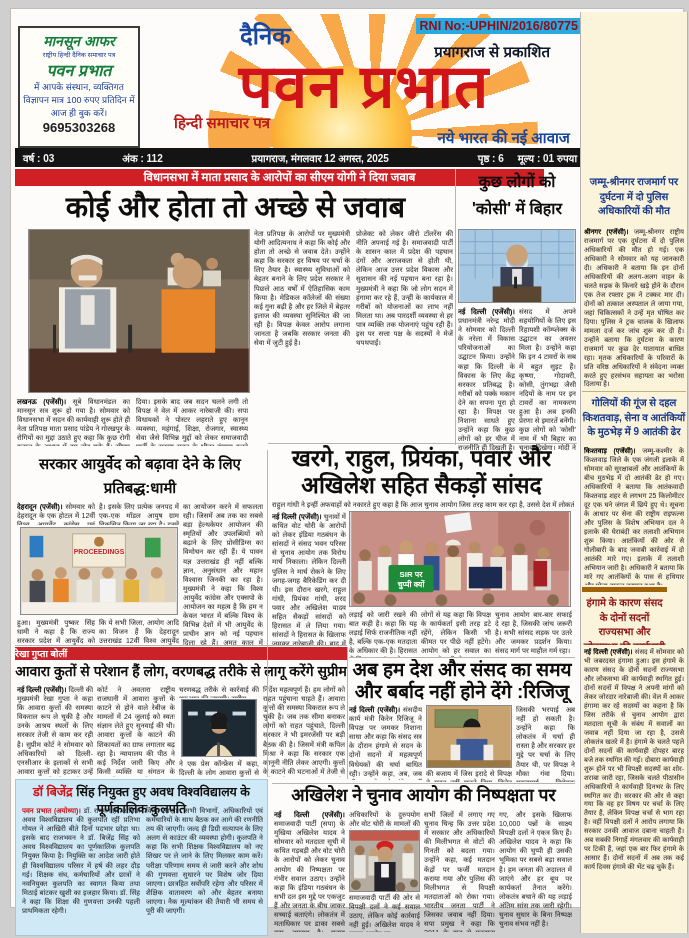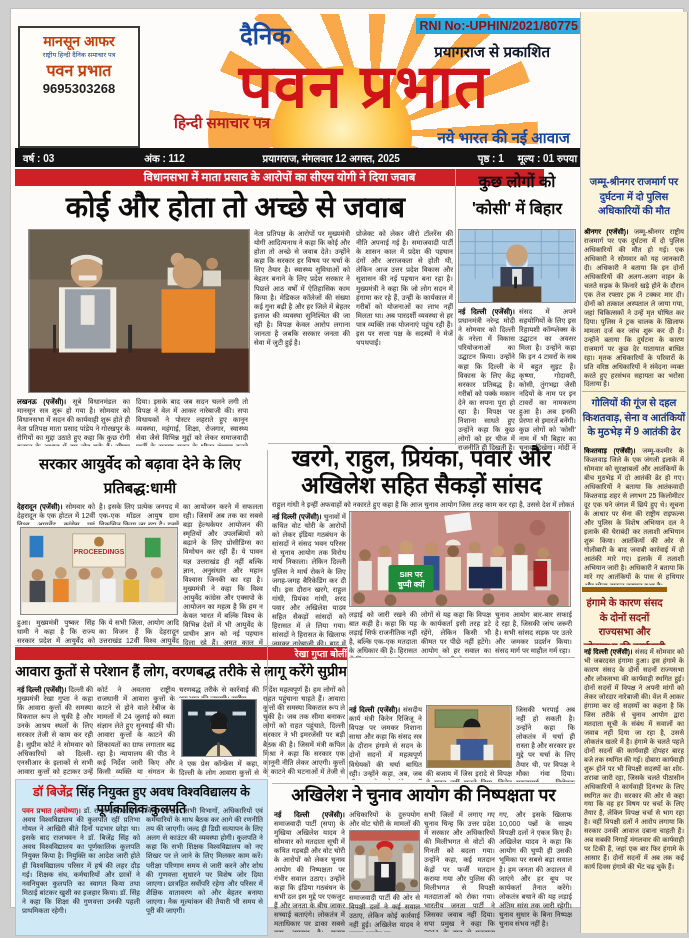--- a/index.html
+++ b/index.html
@@ -1,21 +1,21 @@
 <!DOCTYPE html>
 <html><head>
 <meta charset="utf-8">
 <style>
   html,body{margin:0;padding:0;background:#c9c9c9;}
   *{box-sizing:border-box;font-family:"Liberation Sans",sans-serif;}
   .stage{position:relative;width:689px;height:938px;background:#cfcfcf;overflow:hidden;}
   .paper{position:absolute;left:10px;top:8px;width:674px;height:900px;background:#fefcfa;border:1px solid #c0bdba;}
   
   .adbox{position:absolute;border:2px solid #3c3c3c;background:#fffdf8;text-align:center;padding:3px 2px;overflow:hidden;}
-  .adbox .red{color:#c2410c;font-weight:bold;}
+  .adbox .red{color:#15803d;font-weight:bold;font-style:italic;}
   .adbox .blue{color:#1b3f9a;}
   .masthead{position:absolute;overflow:hidden;}
   .sun{position:absolute;left:64px;top:-46px;width:330px;height:330px;border-radius:50%;
        background:repeating-conic-gradient(from -90deg at 50% 50%, rgba(247,148,29,.8) 0 8deg, rgba(255,255,255,0) 8deg 22deg);}
   .sun-core{position:absolute;left:128px;top:52px;width:140px;height:140px;border-radius:50%;
        background:radial-gradient(circle at 50% 45%, #fff3c0 0%, #fdc84a 48%, #f6921e 85%, #f07f0e 100%);}
   .mh-daily{position:absolute;left:96px;top:4px;font-size:24px;font-weight:bold;color:#17479e;}
   .mh-rni{position:absolute;right:2px;top:4px;background:#2aa9e1;color:#8f0f14;font-weight:bold;font-size:12.5px;padding:1px 4px;}
   .mh-pub{position:absolute;right:34px;top:27px;font-size:15px;font-weight:bold;color:#0f172a;}
   .mh-title{position:absolute;left:0;right:0;top:40px;text-align:center;font-size:60px;font-weight:bold;color:#d01318;letter-spacing:1px;line-height:1.1;}
@@ -23,21 +23,21 @@
   .mh-sub-r{position:absolute;right:14px;bottom:1px;font-size:15px;font-weight:bold;color:#17479e;}
   .datestrip{position:absolute;background:#141414;color:#f4f4f4;font-size:10px;font-weight:bold;display:flex;align-items:center;padding:0 8px;}
   .datestrip .ds{white-space:nowrap;}
   
   .banner{position:absolute;background:#d11f26;color:#fff;font-weight:bold;font-size:11.5px;text-align:center;line-height:17px;overflow:hidden;}
   .headline{position:absolute;font-weight:bold;color:#0d0d0d;text-align:center;overflow:hidden;}
   .col{position:absolute;font-size:7px;line-height:1.3;text-align:justify;color:#1d1d1d;overflow:hidden;word-break:break-word;}
   .byline{font-weight:bold;color:#000;}
   .photo{position:absolute;overflow:hidden;border:1px solid #8c8c8c;background:#ddd;}
   .photo svg{display:block;width:100%;height:100%;}
-  .redbar{position:absolute;background:#cb2128;color:#fff;font-weight:bold;font-size:9.5px;text-align:right;line-height:13px;}
+  .redbar{position:absolute;background:#cb2128;color:#fff;font-weight:bold;font-size:9.5px;text-align:left;line-height:13px;}
   .bluebox{position:absolute;background:#cfe9f7;border:1px solid #a3c9dd;overflow:hidden;}
   .bb-head{position:absolute;left:0;right:0;top:3px;text-align:center;font-weight:bold;font-size:12.5px;color:#101010;}
   .bb-head .lead{color:#cf1218;}
   .sidebar{position:absolute;background:#fbf3da;border-left:1px solid #b3b3b3;border-right:1px solid #b3b3b3;}
   .sb-head{position:absolute;font-weight:bold;font-size:10px;line-height:1.45;text-align:center;overflow:hidden;}
   .sb-head.navy{color:#1a3a8c;}
   .sb-head.maroon{color:#8c1515;}
   .sb-body{position:absolute;font-size:6.8px;line-height:1.32;text-align:justify;color:#23232d;overflow:hidden;}
   .vline{position:absolute;width:1px;background:#b5b5b5;}
   .hline{position:absolute;height:1px;background:#b5b5b5;}
@@ -45,46 +45,47 @@
 </head>
 <body>
 
 <div class="stage">
   <div class="paper"></div>
 
   <div class="adbox" style="left:18px;top:26px;width:122px;height:122px;">
     <div class="red" style="font-size:14px;">मानसून आफर</div>
     <div class="blue" style="font-size:6.5px;">राष्ट्रीय हिन्दी दैनिक समाचार पत्र</div>
     <div class="red" style="font-size:16px;font-weight:bold;">पवन प्रभात</div>
+    <div class="blue" style="font-size:9px;line-height:1.45;">में आपके संस्थान, व्यक्तिगत विज्ञापन मात्र 100 रुपए प्रतिदिन में आज ही बुक करें।</div>
     <div style="font-size:13px;font-weight:bold;color:#222;">9695303268</div>
   </div>
 
   <div class="masthead" style="left:144px;top:14px;width:440px;height:134px;">
     <div class="sun"></div>
     <div class="sun-core"></div>
     <div class="mh-daily">दैनिक</div>
-    <div class="mh-rni">RNI No:-UPHIN/2021/80775</div>
+    <div class="mh-rni">RNI No:-UPHIN/2016/80775</div>
     <div class="mh-pub">प्रयागराज से प्रकाशित</div>
     <div class="mh-title">पवन प्रभात</div>
     <div class="mh-sub-l">हिन्दी समाचार पत्र</div>
     <div class="mh-sub-r">नये भारत की नई आवाज</div>
   </div>
 
   <div class="adbox" style="left:588px;top:18px;width:100px;height:152px;border-color:#333;">
     <div class="red" style="font-size:15px;font-weight:bold;">पवन प्रभात</div>
     <div class="blue" style="font-size:7.3px;line-height:1.5;">प्रयागराज से प्रकाशित हिन्दी दैनिक समाचार पत्र के न्यूज पैक्स में स्टेट हेड, जिला ब्यूरो चीफ, तहसील, ब्लाक, ग्राम कस्बा स्तर पर रिपोर्टर, विज्ञापन प्रतिनिधि, कैमरामैन के लिए संपर्क करें</div>
     <div class="red" style="font-size:13px;font-weight:bold;">9695303268</div>
     <div class="red" style="font-size:6px;">Pawanprabhat2021@gmail.com</div>
   </div>
 
   <div class="datestrip" style="left:15px;top:148px;width:570px;height:19px;">
     <span class="ds">वर्ष : 03</span>
-    <span class="ds" style="margin-left:90px;">अंक : 112</span>
+    <span class="ds" style="margin-left:68px;">अंक : 112</span>
     <span class="ds" style="margin:0 auto;">प्रयागराज, मंगलवार 12 अगस्त, 2025</span>
-    <span class="ds">पृष्ठ : 1</span>
+    <span class="ds">पृष्ठ : 6</span>
     <span class="ds" style="margin-left:14px;">मूल्य : 01 रुपया</span>
   </div>
 
   <div class="banner" style="left:15px;top:169px;width:529px;height:17px;">विधानसभा में माता प्रसाद के आरोपों का सीएम योगी ने दिया जवाब</div>
   <div class="headline" style="left:15px;top:187px;width:441px;height:40px;font-size:29px;line-height:40px;">कोई और होता तो अच्छे से जवाब देते:सीएम</div>
 
   <div class="photo" style="left:28px;top:229px;width:222px;height:164px;">
     <svg viewBox="0 0 222 164">
       <rect width="222" height="164" fill="#7d6f5c"></rect>
       <rect y="0" width="222" height="50" fill="#6b5f4e"></rect>
@@ -249,20 +250,21 @@
       <circle cx="38" cy="26" r="9" fill="#c49b74"></circle>
       <path d="M29 22 a9 9 0 0 1 18 0 l0 8 l-18 0 z" fill="#1b1b1b"></path>
       <path d="M24 58 q14 -24 28 0 z" fill="#e8d9b8"></path>
       <rect x="36" y="44" width="3" height="14" fill="#555"></rect>
     </svg>
   </div>
   <div class="col" style="left:179px;top:759px;width:80px;height:18px;">ने एक प्रेस कॉन्फ्रेंस में कहा, दिल्ली के लोग आवारा कुत्तों से तंग आ चुके हैं। इनकी इमरजेंसी पर चर्चा कर रहे हैं। सुप्रीम कोर्ट के</div>
   <div class="col" style="left:263px;top:685px;width:82px;height:92px;">निर्देश महत्वपूर्ण हैं। हम लोगों को राहत पहुंचाना चाहते हैं। आवारा कुत्तों की समस्या विकराल रूप ले चुकी है। जब तक सीमा बनाकर लोगों को राहत पहुंचाते, दिल्ली सरकार ने भी इमरजेंसी पर बड़ी बैठक की है। जिसमें मंत्री कपिल मिश्रा ने कहा कि सरकार एक कानूनी नीति लेकर आएगी। कुत्तों के काटने की घटनाओं में तेजी से वृद्धि चिंता का विषय है। अधिकारियों को काम में कोताही न बरतने के निर्देश दिए गए हैं।</div>
 
   <div class="hline" style="left:349px;top:657px;width:226px;"></div>
+  <div class="headline" style="left:349px;top:659px;width:226px;height:44px;font-size:19px;line-height:22px;">अब हम देश और संसद का समय और बर्बाद नहीं होने देंगे :रिजिजू</div>
   <div class="col" style="left:349px;top:705px;width:73px;height:75px;">
     <span class="byline">नई दिल्ली (एजेंसी)।</span>
     <span>संसदीय कार्य मंत्री किरेन रिजिजू ने विपक्ष पर जमकर निशाना साधा और कहा कि संसद सत्र के दौरान हंगामे से सदन के दोनों सदनों में महत्वपूर्ण विधेयकों की चर्चा बाधित रही। उन्होंने कहा, अब, जब भी सत्र चलेगा तो कांग्रेस पार्टी और विपक्ष ने बहुत समय बर्बाद किया है। आगे ऐसा नहीं होने देंगे।</span>
   </div>
   <div class="photo" style="left:426px;top:705px;width:86px;height:63px;">
     <svg viewBox="0 0 86 63">
       <rect width="86" height="63" fill="#c8a36f"></rect>
       <rect x="8" y="4" width="44" height="18" fill="#7b8f5c" stroke="#8a6a3a"></rect>
       <circle cx="46" cy="26" r="9" fill="#c79b6e"></circle>
       <path d="M37 22 a9 9 0 0 1 18 0 z" fill="#1c1c1c"></path>

